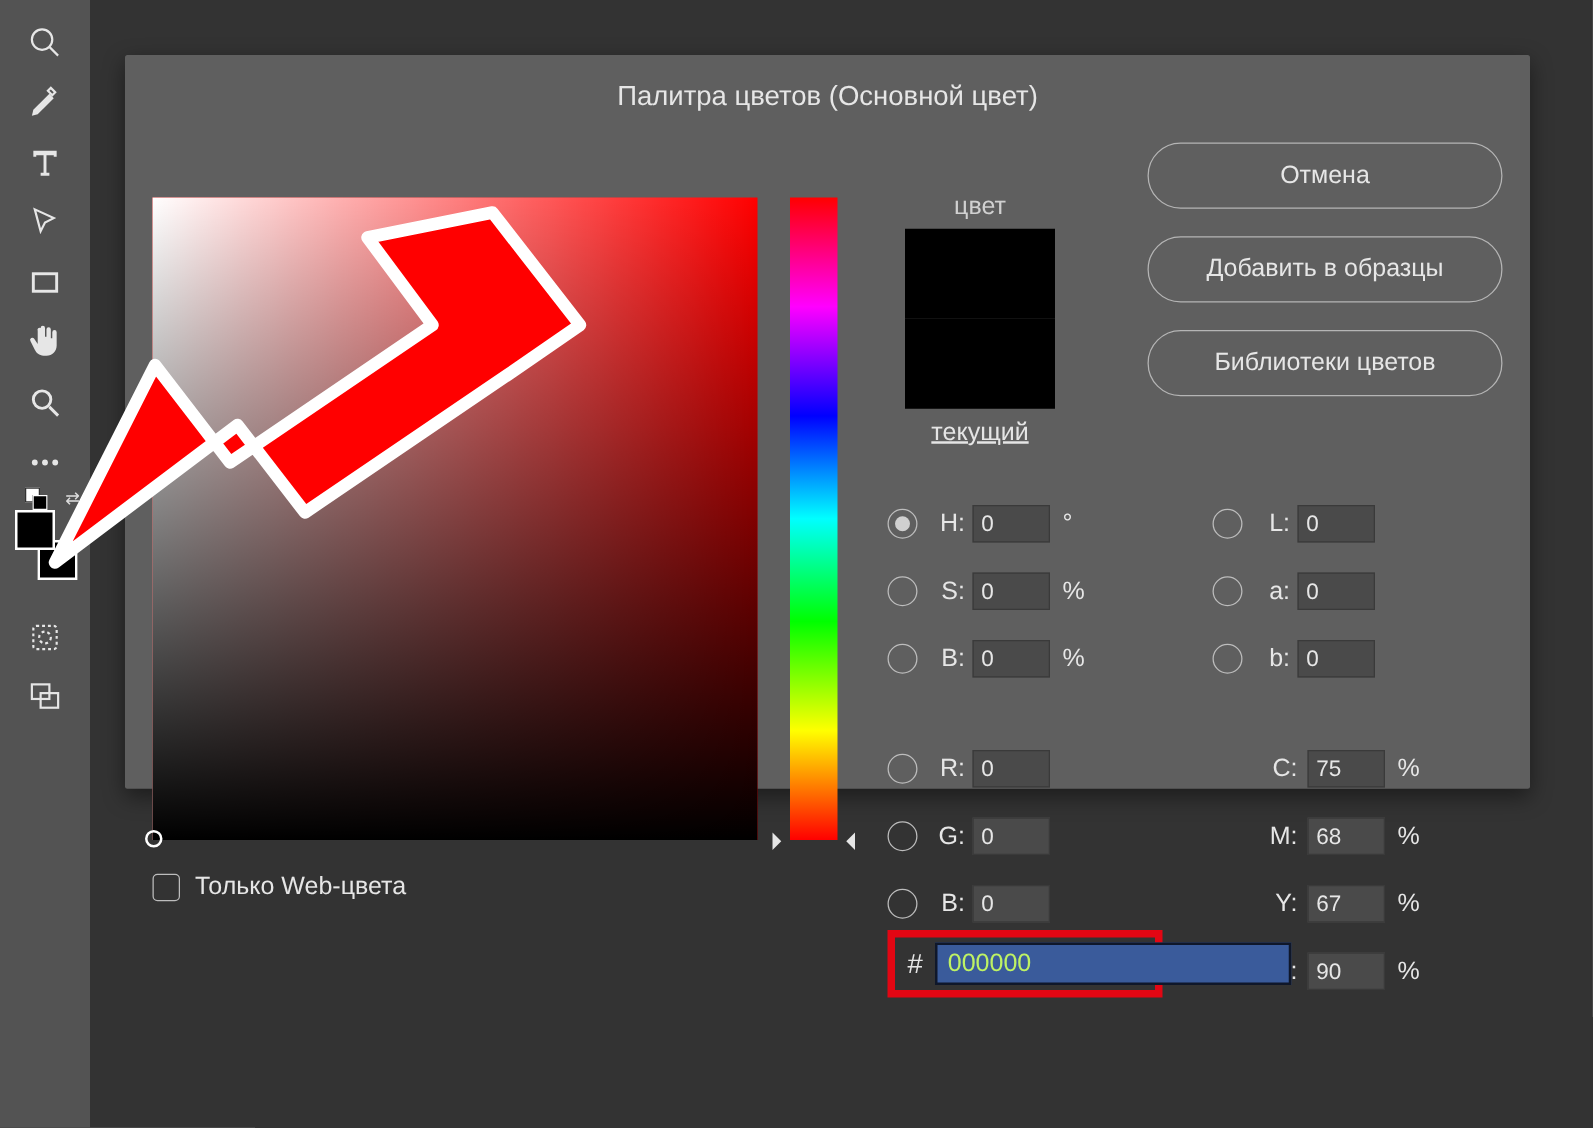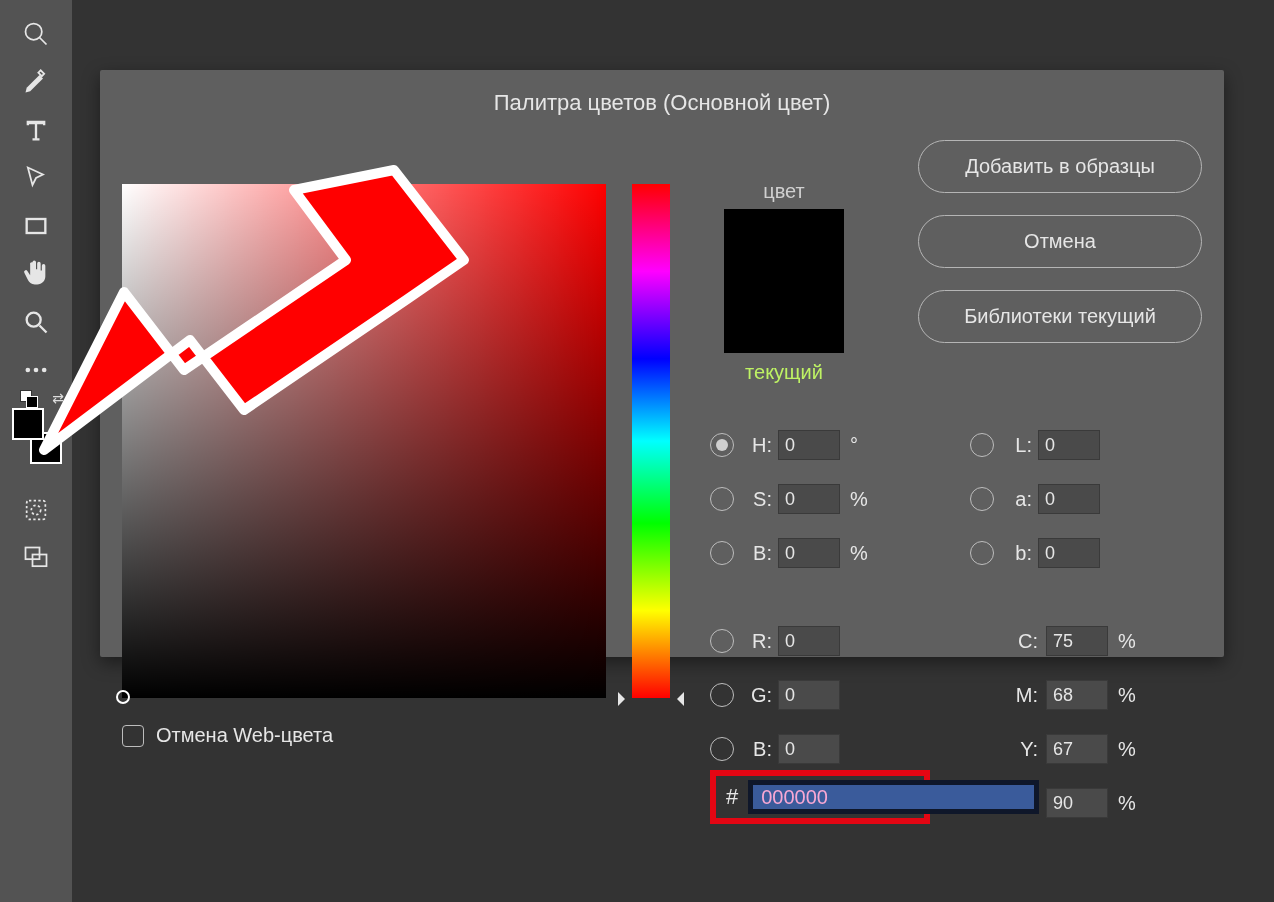--- a/index.html
+++ b/index.html
@@ -12,42 +12,42 @@
   .tool-sep { height: 8px; }
   .swatch-wrap { position: relative; width: 56px; height: 56px; margin-top: 6px; margin-bottom: 14px; }
   .swatch-fg { position: absolute; left: 4px; top: 0; width: 32px; height: 32px; background: #000; border: 2px solid #fff; z-index: 2; }
   .swatch-bg { position: absolute; right: 2px; bottom: 0; width: 32px; height: 32px; background: #000; border: 2px solid #fff; z-index: 1; }
   .swatch-reset { position: absolute; left: 10px; top: -20px; width: 20px; height: 20px; }
   .swatch-reset::before { content:""; position:absolute; left:2px; top:2px; width:10px; height:10px; background:#fff; border:1px solid #333; }
   .swatch-reset::after  { content:""; position:absolute; left:8px; top:8px; width:10px; height:10px; background:#000; border:1px solid #fff; }
   .swatch-swap { position:absolute; right:0; top:-18px; color:#ddd; font-size:14px; }
 
   
-  .dialog { position: absolute; left: 100px; top: 70px; width: 1124px; height: 587px; background: #5f5f5f; border-radius: 2px; box-shadow: 0 6px 18px rgba(0,0,0,.45); }
+  .dialog { position: absolute; left: 100px; top: 44px; width: 1124px; height: 587px; background: #5f5f5f; border-radius: 2px; box-shadow: 0 6px 18px rgba(0,0,0,.45); }
   .dialog-title { position:absolute; top:20px; left:0; right:0; text-align:center; color:#e6e6e6; font-size:22px; }
   .content { position:absolute; top:60px; left:0; right:0; bottom:0; }
 
   
   .color-field { position:absolute; left:22px; top:54px; width:484px; height:514px; border: none; background:
       linear-gradient(to top, #000, rgba(0,0,0,0)),
       linear-gradient(to right, #fff, rgba(255,255,255,0)),
       #ff0000; cursor: crosshair; }
   .picker-circle { position:absolute; left:-6px; bottom:-6px; width:14px; height:14px; border:2px solid #fff; border-radius:50%; background:transparent; }
 
   
   .hue { position:absolute; left:532px; top:54px; width:38px; height:514px; background: linear-gradient(to bottom, #ff0000 0%, #ff00ff 17%, #0000ff 34%, #00ffff 50%, #00ff00 66%, #ffff00 83%, #ff0000 100%); cursor: pointer; }
   .hue-marker { position:absolute; left:524px; top:559px; width:54px; height:18px; pointer-events:none; }
   .hue-marker::before { content:""; position:absolute; left:-6px; top:3px; border:7px solid transparent; border-left-color:#e6e6e6; }
   .hue-marker::after  { content:""; position:absolute; right:-6px; top:3px; border:7px solid transparent; border-right-color:#e6e6e6; }
 
   
   .preview { position:absolute; left:624px; top:50px; width:120px; }
   .preview .lbl { color:#d0d0d0; font-size:20px; text-align:center; margin-bottom:6px; }
   .preview .sw { width:120px; height:72px; background:#000; }
-  .preview .lbl2 { color:#bef264; font-size:20px; text-align:center; margin-top:8px; }
+  .preview .lbl2 { color:#e5e5e5; font-size:20px; text-align:center; margin-top:8px;text-decoration:underline; }
 
   
   .btns { position:absolute; right:22px; top:10px; width:284px; display:flex; flex-direction:column; gap:22px; }
   .btn { background:transparent; border:1.5px solid #b5b5b5; border-radius:28px; color:#e6e6e6; font-size:20px; padding:14px 8px; text-align:center; cursor:pointer; }
 
   
   .models { position:absolute; left:610px; top:298px; width:490px; color:#e6e6e6; font-size:20px; }
   .col { position:absolute; display:flex; flex-direction:column; gap:20px; }
   .col.left { left:0; top:0; width:280px; }
   .col.right { left:260px; top:0; width:230px; }
@@ -61,21 +61,21 @@
 
   .gap { height:14px; }
 
   
   .webonly { position:absolute; left:22px; top:594px; display:flex; align-items:center; color:#e6e6e6; font-size:20px; gap:12px; }
   .cb { width:22px; height:22px; border:1.5px solid #bdbdbd; border-radius:4px; cursor:pointer; }
 
   
   .hex-wrap { position:absolute; left:610px; top:640px; width:220px; height:54px; border:6px solid #e30613; display:flex; align-items:center; padding:0 10px; }
   .hex-hash { color:#e6e6e6; font-size:22px; margin-right:10px; }
-  .hex-in { flex:1; height:34px; background:#3a5b9b; border:5px solid #0f172a; color:#f9a8d4; font-size:20px; padding:0 8px; }
+  .hex-in { flex:1; height:34px; background:#3a5b9b; border:2px solid #0f172a; color:#bef264; font-size:20px; padding:0 8px; }
 
   
   .arrow-overlay { position:absolute; left:34px; top:160px; width:440px; height:320px; pointer-events:none; z-index:50; }
 </style>
 </head>
 <body>
 
 <div class="toolbar">
   <div class="tool">
       <svg viewBox="0 0 24 24" fill="none" stroke="#e6e6e6" stroke-width="1.5">
@@ -157,23 +157,23 @@
     <div class="hue-marker"></div>
 
     <div class="preview">
       <div class="lbl">цвет</div>
       <div class="sw"></div>
       <div class="sw"></div>
       <div class="lbl2">текущий</div>
     </div>
 
     <div class="btns">
+      <div class="btn">Отмена</div>
       <div class="btn">Добавить в образцы</div>
-      <div class="btn">Отмена</div>
-      <div class="btn">Библиотеки текущий</div>
+      <div class="btn">Библиотеки цветов</div>
     </div>
 
     <div class="models">
 
       <div class="col left">
         <div class="row">
           <div class="radio sel"></div>
           <div class="labcol">H:</div>
           <input class="num" value="0" style="">
           <div class="unit">°</div>
@@ -250,21 +250,21 @@
           <div style="width:34px"></div>
           <div class="labcolR">K:</div>
           <input class="num" value="90" style="">
           <div class="unit">%</div>
         </div>
       </div>
     </div>
 
     <div class="webonly">
       <div class="cb"></div>
-      <span>Отмена Web-цвета</span>
+      <span>Только Web-цвета</span>
     </div>
 
     <div class="hex-wrap">
       <div class="hex-hash">#</div>
       <input class="hex-in" value="000000" style="">
     </div>
 
   </div>
 </div>
 

